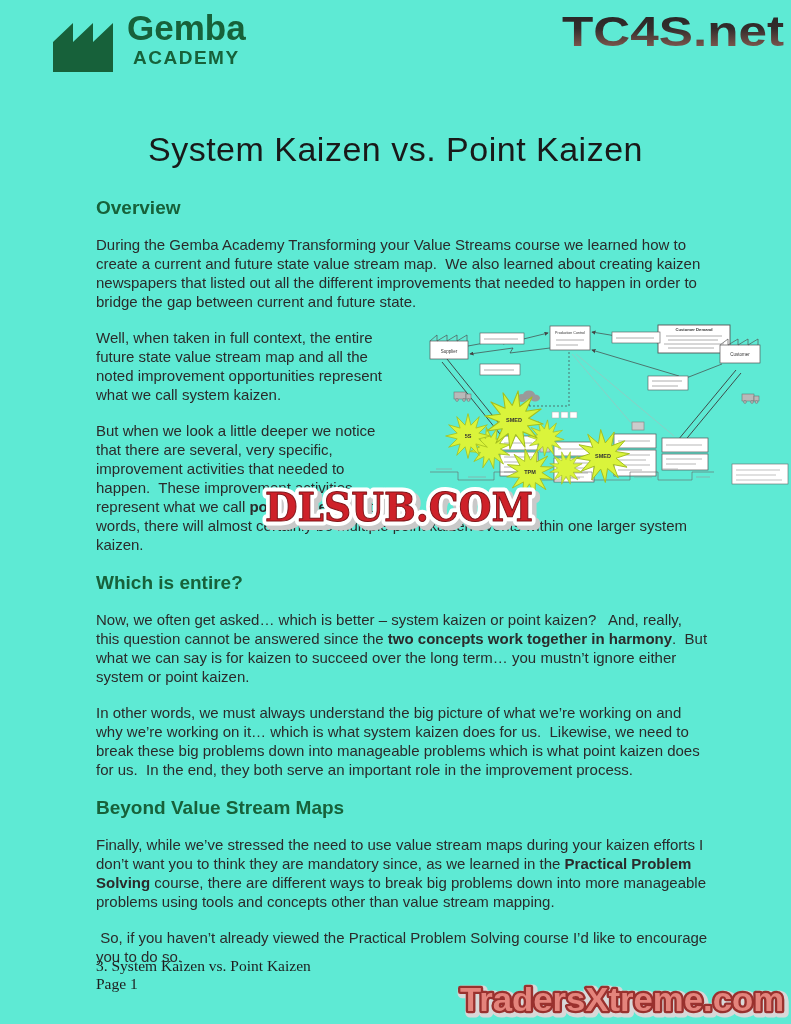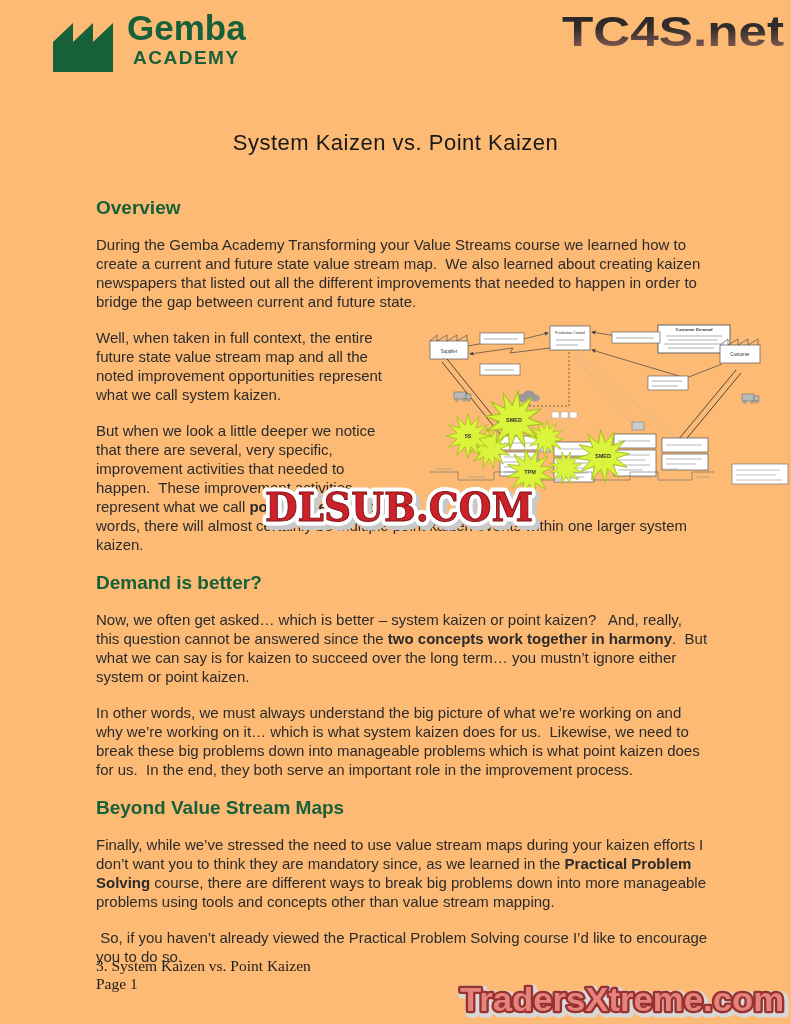--- a/index.html
+++ b/index.html
@@ -1,30 +1,30 @@
 <!DOCTYPE html>
 <html><head>
 <meta charset="utf-8">
 <style>
   html,body{margin:0;padding:0;background:#fff;}
-  .page{position:relative;width:791px;height:1024px;background:#fdba74;overflow:hidden;
+  .page{position:relative;width:791px;height:1024px;background:#5eead4;overflow:hidden;
         font-family:"Liberation Sans",sans-serif;color:#2b2b2b;}
 
   
   .logo{position:absolute;left:48px;top:10px;display:flex;align-items:flex-start;}
   .logo svg{display:block;}
   .logo-text{margin-left:9px;color:#17613a;line-height:1;}
   .logo-name{font-size:35px;font-weight:bold;letter-spacing:0;}
   .logo-sub{font-size:19px;font-weight:bold;letter-spacing:1.5px;margin-top:3px;text-align:center;}
 
   .wm-top{position:absolute;top:4px;right:0;}
 
   
   .doc-title{position:absolute;left:0;top:130px;width:100%;text-align:center;
-             font-size:22px;font-weight:400;color:#191919;letter-spacing:0.5px;}
+             font-size:34px;font-weight:400;color:#191919;letter-spacing:0.5px;}
 
   
   .content{position:absolute;left:96px;top:196px;width:612px;}
   h2.sec{font-size:19px;line-height:23px;font-weight:bold;color:#17613a;margin:2px 0 16px 0;}
   h2.sec:first-child{margin-top:0;}
   p.body-text{font-size:15px;line-height:19px;margin:0 0 17px 0;white-space:pre-wrap;color:#2b2b2b;}
 
   .vsm-float{float:right;width:388px;height:170px;margin:-8px -86px 8px 8px;}
   .vsm-float svg{width:100%;height:100%;display:block;}
 
@@ -223,21 +223,21 @@
           <text x="108" y="102" font-size="5.5" font-weight="bold">SMED</text>
           <text x="124" y="154" font-size="5.5" font-weight="bold">TPM</text>
           <text x="197" y="138" font-size="5.5" font-weight="bold">SMED</text>
         </g>
       </svg>
     </div>
 
     <p class="body-text"><span>Well, when taken in full context, the entire future state value stream map and all the noted improvement opportunities represent what we call </span><span style="font-weight: normal;">system kaizen</span><span>.</span></p>
     <p class="body-text"><span>But when we look a little deeper we notice that there are several, very specific, improvement activities that needed to happen.  These improvement activities represent what we call </span><span style="font-weight: bold;">point kaizen</span><span>. In other words, there will almost certainly be multiple point kaizen events within one larger system kaizen.</span></p>
 
-    <h2 class="sec">Demand is better?</h2>
+    <h2 class="sec">Which is entire?</h2>
     <p class="body-text"><span>Now, we often get asked… which is better – system kaizen or point kaizen?   And, really, this question cannot be answered since the </span><span style="font-weight: bold;">two concepts work together in harmony</span><span>.  But what we can say is for kaizen to succeed over the long term… you mustn’t ignore either system or point kaizen.</span></p>
     <p class="body-text"><span>In other words, we must always understand the big picture of what we’re working on and why we’re working on it… which is what system kaizen does for us.  Likewise, we need to break these big problems down into manageable problems which is what point kaizen does for us.  In the end, they both serve an important role in the improvement process.</span></p>
 
     <h2 class="sec">Beyond Value Stream Maps</h2>
     <p class="body-text"><span>Finally, while we’ve stressed the need to use value stream maps during your kaizen efforts I don’t want you to think they are mandatory since, as we learned in the </span><span style="font-weight: bold;">Practical Problem Solving</span><span> course, there are different ways to break big problems down into more manageable problems using tools and concepts other than value stream mapping.</span></p>
     <p class="body-text"><span> So, if you haven’t already viewed the Practical Problem Solving course I’d like to encourage you to do so.</span></p>
   </div>
 
   <div class="wm-mid">
     <svg width="292" height="58" viewBox="0 0 292 58">

